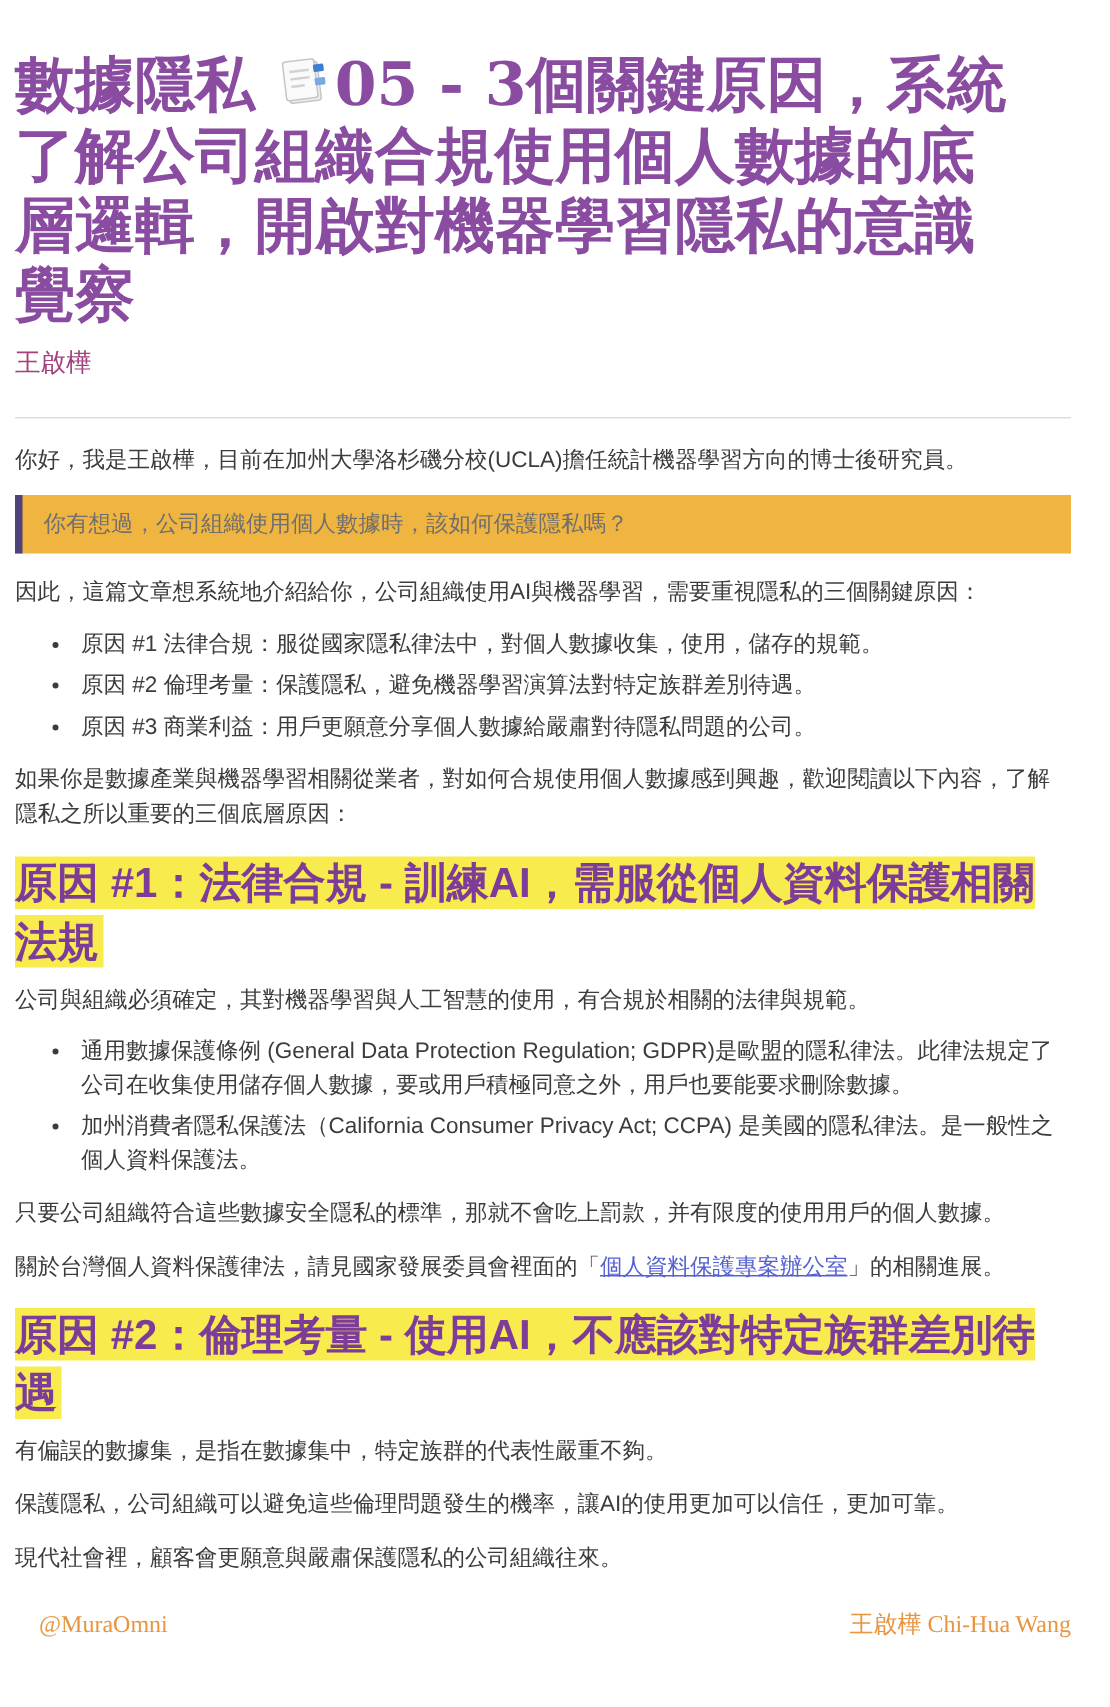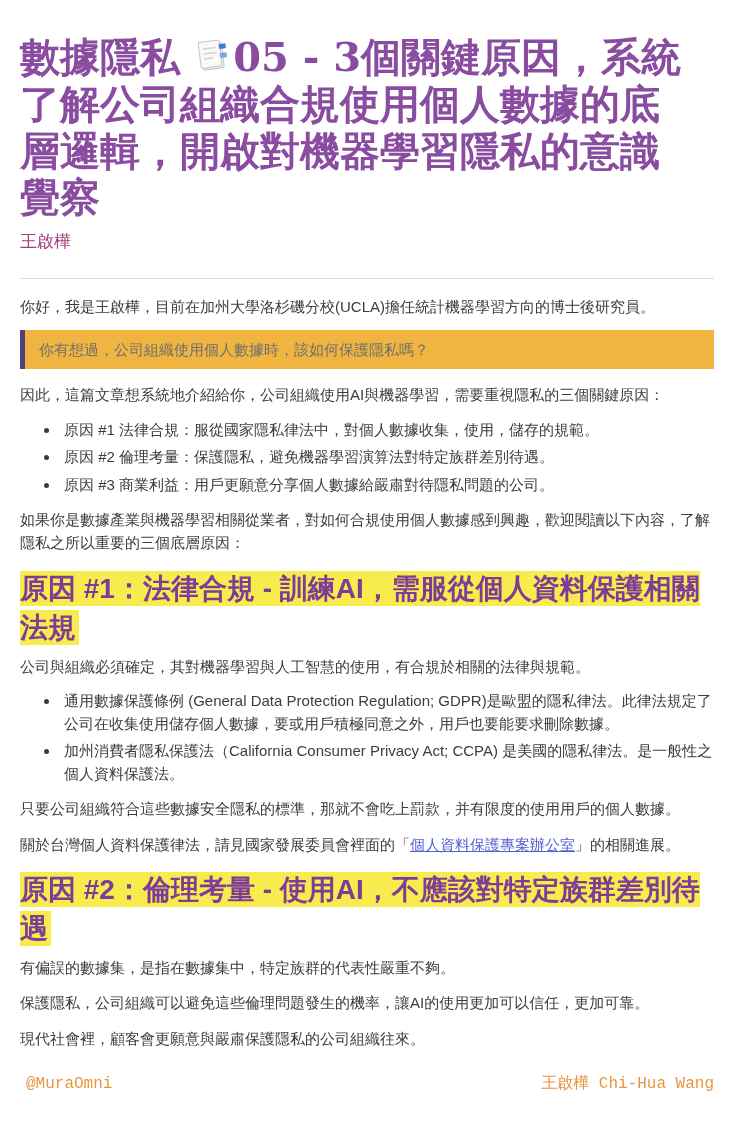--- a/index.html
+++ b/index.html
@@ -15,21 +15,21 @@
     --author-color:#a4417d;
   }
   *{margin:0;padding:0;box-sizing:border-box;}
   html,body{background:#ffffff;}
   body{font-family:"Liberation Sans","DejaVu Sans",sans-serif;}
   .page{
     position:relative;
     width:740px;height:1138px;
     overflow:hidden;
     background:#fff;
-    padding:34px 26px 0 20px;
+    padding:34px 26px 0 10px;
     color:var(--body-text);
   }
   h1{
     max-width:676px;
     font-size:40px;
     line-height:1.17;
     font-weight:bold;
     color:var(--title-purple);
     letter-spacing:0;
     margin-bottom:9px;
@@ -86,21 +86,21 @@
     text-decoration:underline;
     cursor:pointer;
   }
   strong{font-weight:bold;}
   footer{
     position:absolute;
     left:26px;right:26px;bottom:44px;
     display:flex;
     justify-content:space-between;
     align-items:baseline;
-    font-family:Liberation Mono, monospace;
+    font-family:Liberation Serif, serif;
     font-size:16px;
     color:var(--footer-orange);
   }
 </style>
 </head>
 <body>
 
 <main class="page">
 
   <h1><span>數據隱私 </span><span class="title-icon"><svg width="38" height="38" viewBox="0 0 38 38" aria-hidden="true">

